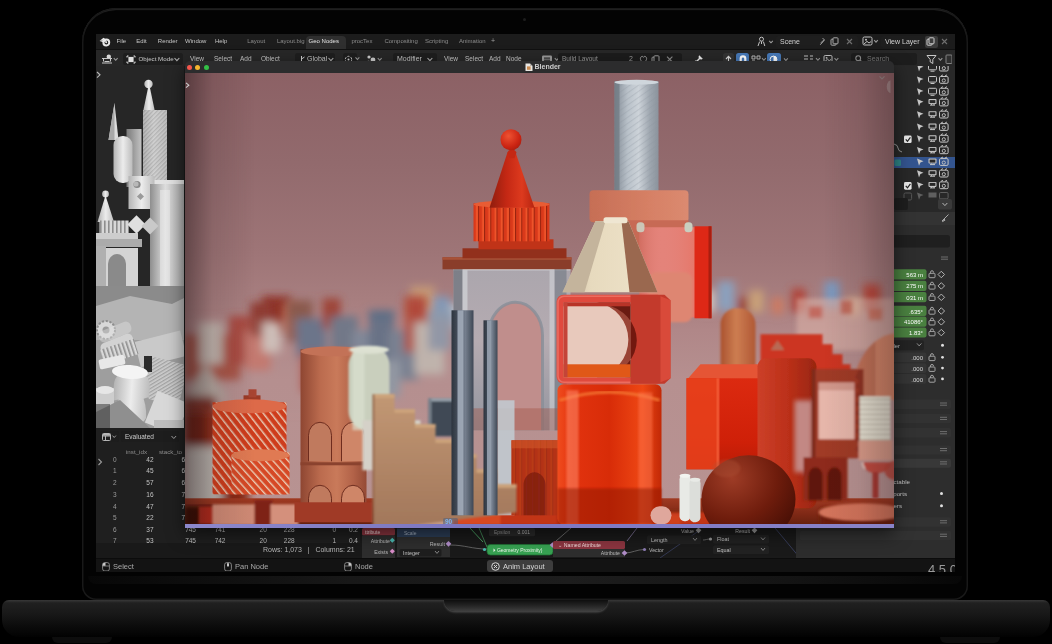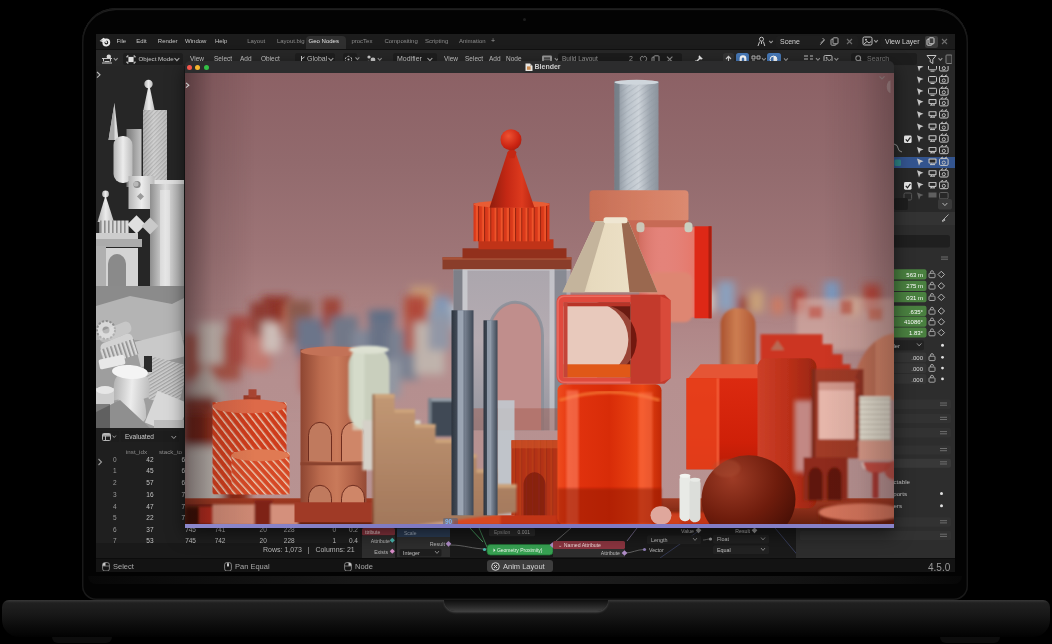--- a/index.html
+++ b/index.html
@@ -612,34 +612,34 @@
       <svg class="abs" style="left:6px;top:2.5px" width="8" height="9.5" viewBox="0 0 8 9.5">
         <rect x="0.6" y="0.6" width="6.8" height="8.4" rx="2.2" fill="none" stroke="#8f8f8f" stroke-width="0.9"></rect>
         <path d="M0.6 4 h6.8" stroke="#8f8f8f" stroke-width="0.8"></path>
         <path d="M0.9 1.6 a3 3 0 0 1 2.6 -0.9 v3 h-2.9 Z" fill="#c9c9c9"></path>
       </svg>
       <span class="abs" style="left:17px;top:3px;font-size:7.5px;color:#a8a8a8;">Select</span>
       <svg class="abs" style="left:128px;top:2.5px" width="8" height="9.5" viewBox="0 0 8 9.5">
         <rect x="0.6" y="0.6" width="6.8" height="8.4" rx="2.2" fill="none" stroke="#8f8f8f" stroke-width="0.9"></rect>
         <rect x="3" y="1" width="2" height="3.6" rx="0.9" fill="#c9c9c9"></rect>
       </svg>
-      <span class="abs" style="left:139px;top:3px;font-size:7.5px;color:#a8a8a8;">Pan Equal</span>
+      <span class="abs" style="left:139px;top:3px;font-size:7.5px;color:#a8a8a8;">Pan Node</span>
       <svg class="abs" style="left:248px;top:2.5px" width="8" height="9.5" viewBox="0 0 8 9.5">
         <rect x="0.6" y="0.6" width="6.8" height="8.4" rx="2.2" fill="none" stroke="#8f8f8f" stroke-width="0.9"></rect>
         <path d="M0.6 4 h6.8" stroke="#8f8f8f" stroke-width="0.8"></path>
         <path d="M7.1 1.6 a3 3 0 0 0 -2.6 -0.9 v3 h2.9 Z" fill="#c9c9c9"></path>
       </svg>
       <span class="abs" style="left:259px;top:3px;font-size:7.5px;color:#a8a8a8;">Node</span>
       <div class="abs" style="left:391px;top:1.2px;width:66px;height:11.5px;background:#3d3d3d;border-radius:3px;"></div>
       <svg class="abs" style="left:394.5px;top:2.6px" width="9" height="9" viewBox="0 0 9 9">
         <circle cx="4.5" cy="4.5" r="3.8" fill="none" stroke="#d5d5d5" stroke-width="1"></circle>
         <path d="M3 3 l3 3 m0 -3 l-3 3" stroke="#d5d5d5" stroke-width="1"></path>
       </svg>
       <span class="abs" style="left:407px;top:3px;font-size:7.5px;color:#d5d5d5;">Anim Layout</span>
-      <span class="abs" style="left:832px;top:3px;font-size:10px;color:#9a9a9a;">4.5.0</span>
+      <span class="abs" style="left:832px;top:3px;font-size:13px;color:#9a9a9a;">4.5.0</span>
     </div>
 
     <div class="abs" id="bwin">
       <div class="abs" id="wtitle">
         <div class="tl" style="left:2.6px;background:#f4564c;"></div>
         <div class="tl" style="left:10.8px;background:#f5b52e;"></div>
         <div class="tl" style="left:19px;background:#33c046;"></div>
         <svg style="position:absolute;left:340px;top:1.8px" width="8" height="8.5" viewBox="0 0 8 8.5">
             <path d="M0.5 0.5 h4.5 l2.5 2.5 v5 h-7 Z" fill="#e8e6e2"></path>
             <path d="M5 0.5 l2.5 2.5 h-2.5 Z" fill="#b5b2ac"></path>

